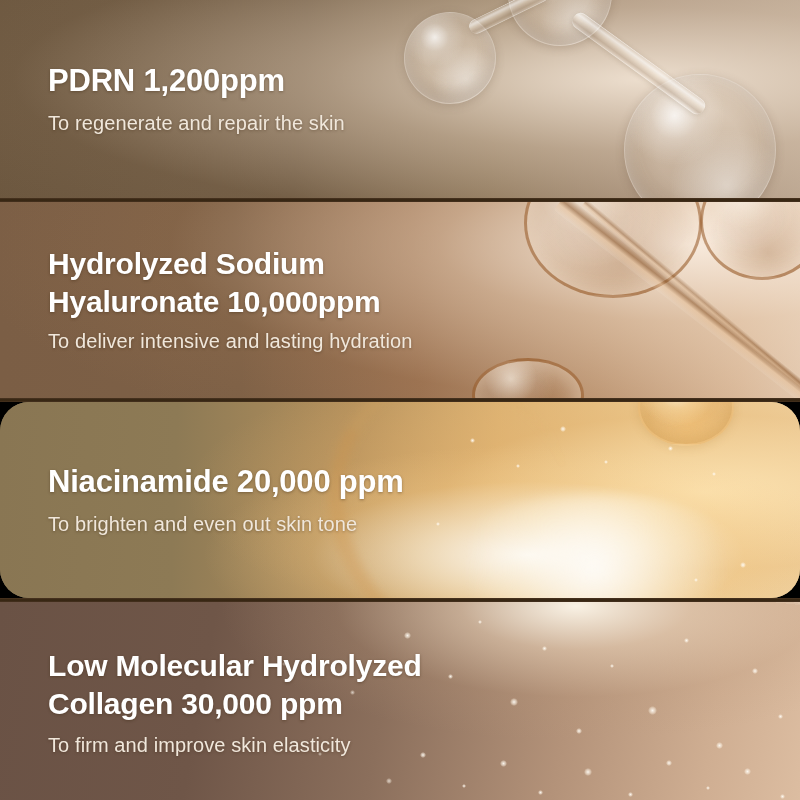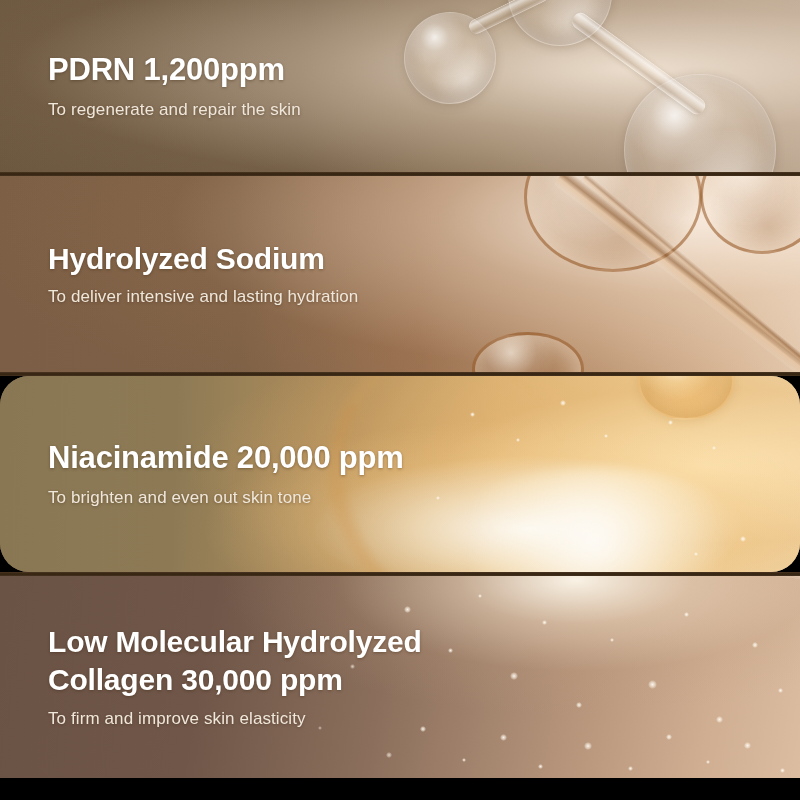--- a/index.html
+++ b/index.html
@@ -40,33 +40,33 @@
     color:#ffffff;
     font-weight:bold;
     font-size:31px;
     line-height:1.26;
     letter-spacing:-0.2px;
     text-shadow:0 1px 3px rgba(60,40,20,.42);
     max-width:520px;
   }
   .subtitle {
     color:#f0e7db;
-    font-size:17px;
+    font-size:20px;
     font-weight:400;
     line-height:1.4;
     margin-top:9px;
     letter-spacing:.1px;
     text-shadow:0 1px 3px rgba(60,40,20,.40);
   }
   .p2 .title, .p4 .title { font-size:30px; }
   .p2 .subtitle { margin-top:7px; }
   .p4 .subtitle { }
 
   
-  .p1 { height:172px; background:#c2410c; }
+  .p1 { height:198px; background:#c2410c; }
   .p1 .bgfix {
     inset:0;
     background:
       radial-gradient(140% 130% at 80% 40%, rgba(240,226,210,.95) 0%, rgba(208,188,166,.60) 28%, rgba(150,126,100,.12) 56%, rgba(0,0,0,0) 74%),
       linear-gradient(95deg,#6c573f 0%,#705b43 38%,#8c7558 62%,#a8907a 82%,#bda893 100%);
   }
   .sphere {
     border-radius:50%;
     background:
       radial-gradient(circle at 33% 27%, rgba(255,255,255,.78) 0%, rgba(255,255,255,.22) 16%, rgba(255,255,255,0) 34%),
@@ -171,20 +171,21 @@
       <div class="bigbubble" style="left:524px; top:-54px; width:178px; height:150px;"></div>
       <div class="bigbubble" style="left:700px; top:-40px; width:124px; height:118px;"></div>
       <div class="bigbubble" style="left:472px; top:156px; width:112px; height:74px;"></div>
       <div class="streak" style="left:560px; top:-10px; width:330px; height:20px; transform:rotate(38deg); transform-origin:left center;"></div>
       <div class="streak" style="left:584px; top:-4px; width:300px; height:10px; transform:rotate(40deg); transform-origin:left center; opacity:.75;"></div>
 
     </div>
     <div class="content">
       <div class="title">
         <span>Hydrolyzed Sodium</span><br>
+        <span>Hyaluronate 10,000ppm</span>
       </div>
       <div class="subtitle">To deliver intensive and lasting hydration</div>
     </div>
   </section>
 
   <div class="divider"></div>
 
   <section class="panel p3">
     <div class="art">
       <div class="bgfix"></div>

